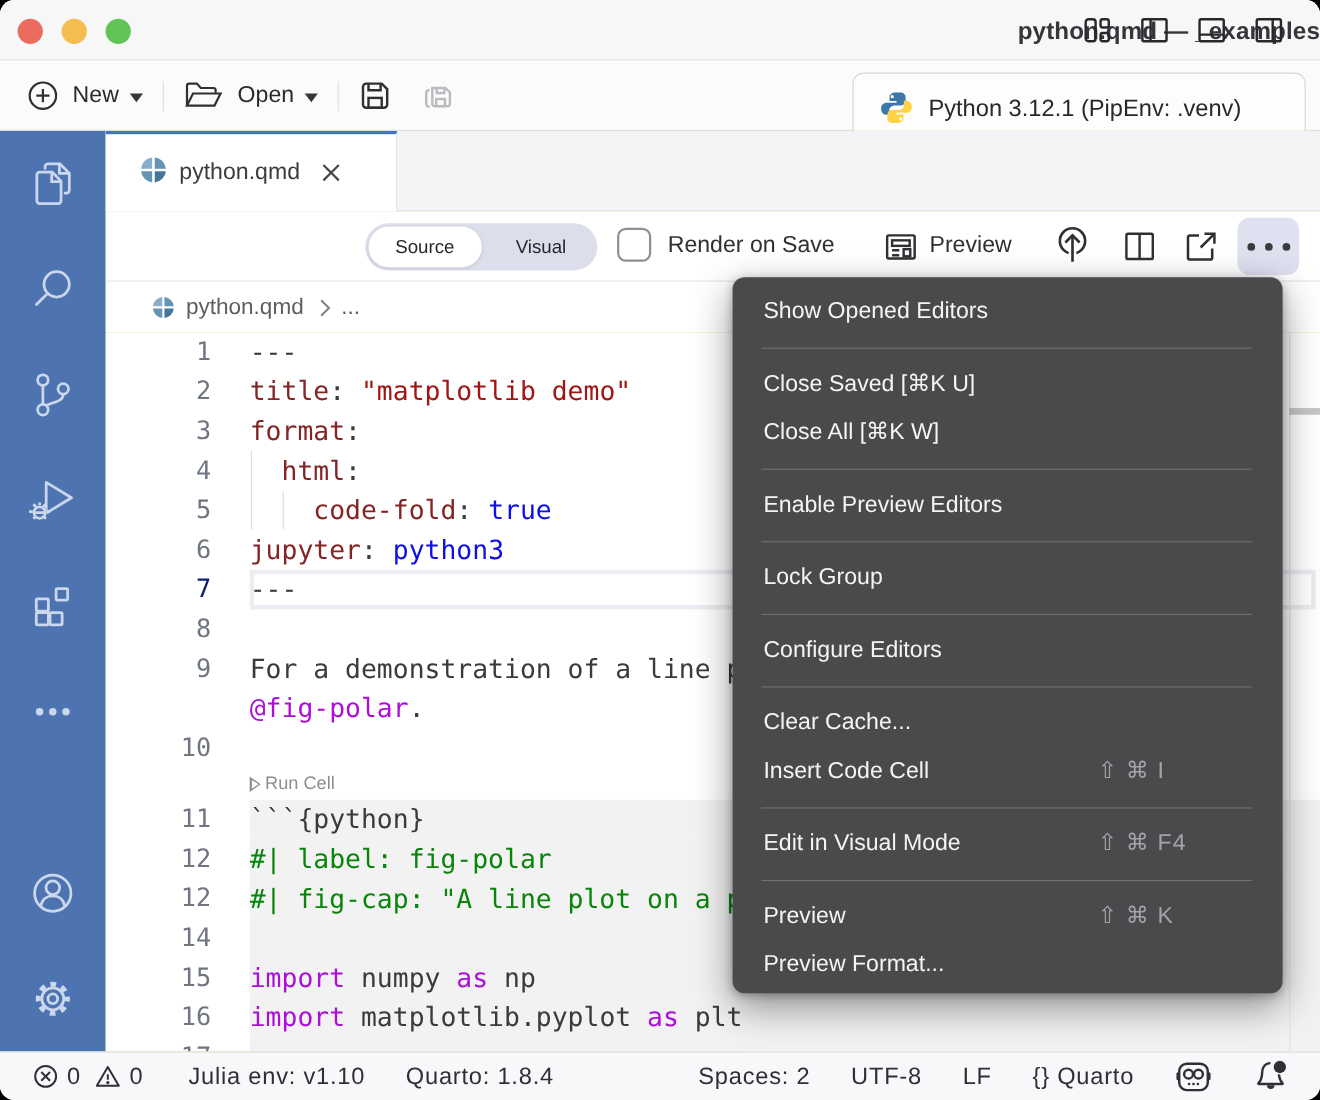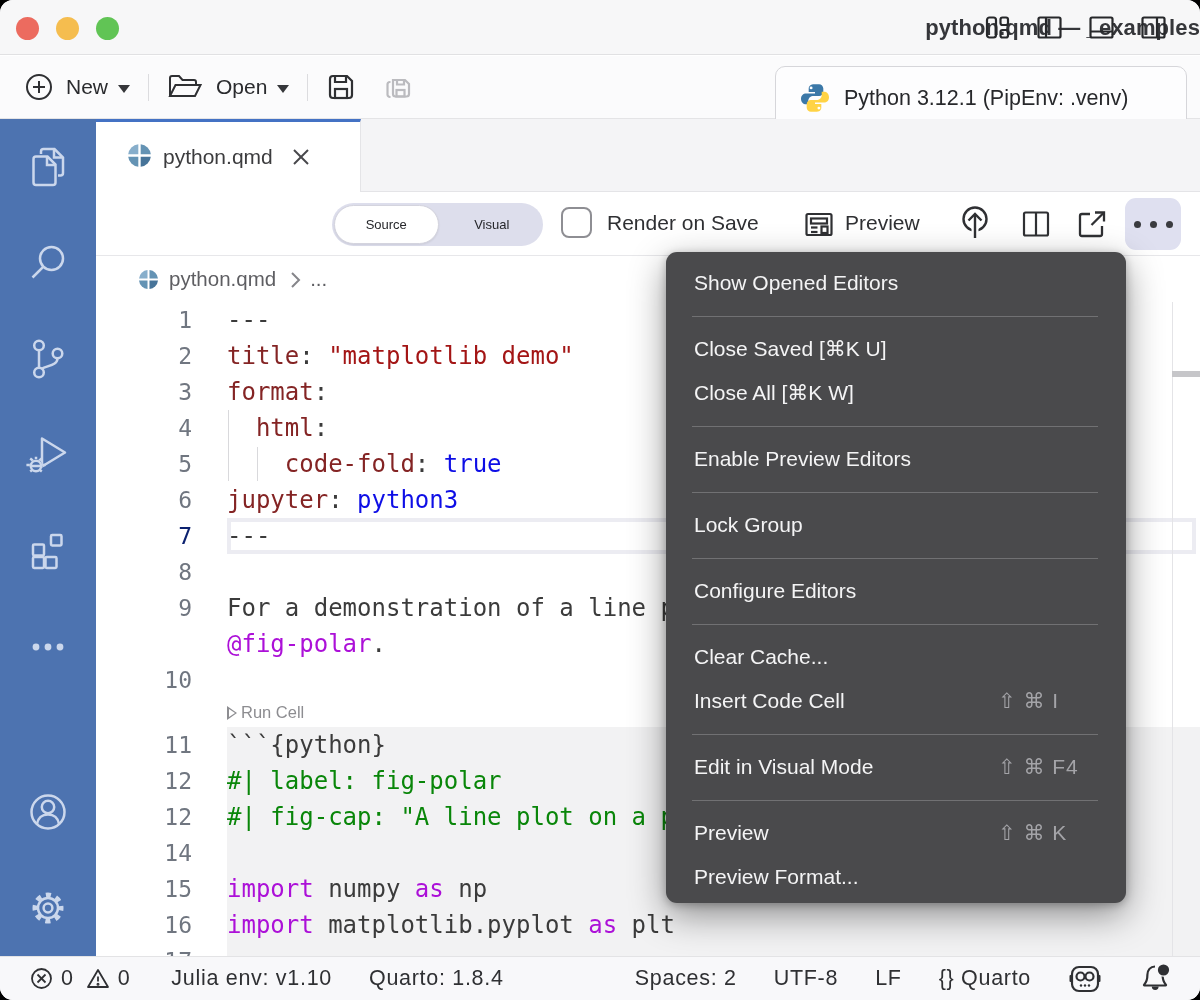--- a/index.html
+++ b/index.html
@@ -51,21 +51,21 @@
                 border-right:1px solid #E4E4E7; border-top:3px solid #4472C4;
                 display:flex; align-items:center; }
   .tab-active .tab-icon { margin-left:31px; }
   .tab-active .tab-label { font-size:21px; color:#3C3C3E; margin-left:11px; }
   .tab-close { margin-left:17px; display:flex; }
 
   .edtoolbar { position:absolute; left:0; top:73px; width:1104px; height:64px; background:#fff;
                border-bottom:1px solid #E7E7EA; }
   .segctl { position:absolute; left:236px; top:11px; width:211px; height:43px; background:#DDDEEC;
             border-radius:22px; display:flex; }
-  .seg { flex:1; display:flex; align-items:center; justify-content:center; font-size:13px; color:#26272B; }
+  .seg { flex:1; display:flex; align-items:center; justify-content:center; font-size:17px; color:#26272B; }
   .seg.sel { background:#fff; border:1px solid #D4D4DE; border-radius:20px; margin:2px;
              box-shadow:0 1px 2px rgba(0,0,0,.08); }
   .chkbox { position:absolute; left:465px; top:15px; width:31px; height:31px; background:#fff;
             border:2px solid #8E8E93; border-radius:8px; }
   .chk-label { position:absolute; left:511px; top:0; height:64px; line-height:62px; font-size:21px; color:#2F3033; }
   .et-icon { position:absolute; top:0; height:64px; display:flex; align-items:center; }
   .et-preview-label { position:absolute; left:749px; top:0; height:64px; line-height:62px; font-size:21px; color:#2F3033; }
   .more-btn { position:absolute; left:1029px; top:6px; width:56px; height:52px; background:#DFE0F0;
               border-radius:11px; display:flex; align-items:center; justify-content:center; gap:9px; }
   .more-btn i { width:7px; height:7px; border-radius:50%; background:#3A3B3F; display:block; }
@@ -99,21 +99,21 @@
                 border-top:4px solid transparent; border-bottom:4px solid transparent; border-left:6px solid #fff; }
   .tk-fg { color:#3B3B3B; } .tk-key { color:#842424; } .tk-str { color:#A31515; }
   .tk-blue { color:#0E0EE6; } .tk-green { color:#098609; } .tk-purple { color:#AC10D8; }
   .curline { position:absolute; left:131px; top:216px; width:969px; height:36px;
              border:4px solid #ECECF2; pointer-events:none; }
   .iguide { position:absolute; width:1px; background:#D9D9DC; }
   .ruler-line { position:absolute; left:1076px; top:0; width:1px; height:654px; background:#E4E4E7; }
   .ruler-cursor { position:absolute; left:1076px; top:69px; width:28px; height:6px; background:#C6C6C9; }
 
   
-  .ctxmenu { position:absolute; left:666px; top:252px; width:460px; background:#4A4A4C;
+  .ctxmenu { position:absolute; left:666px; top:252px; width:500px; background:#4A4A4C;
              border-radius:11px; box-shadow:0 12px 36px rgba(0,0,0,.42), 0 2px 8px rgba(0,0,0,.25);
              padding:9px 0 4px 0; }
   .mi { position:relative; height:44px; line-height:44px; padding-left:28px; font-size:21px; color:#F4F4F5; }
   .mi .sc { position:absolute; left:332px; top:0; color:#A4A4A8; letter-spacing:1px; }
   .msep { height:1px; background:rgba(255,255,255,.22); margin:10.5px 28px 10.5px 26px; }
 
   
   .statusbar { position:absolute; left:0; top:956px; width:1200px; height:44px; background:#F8F8FA;
                border-top:1px solid #E3E3E5; display:flex; align-items:center; font-size:21.5px; color:#2F3033;
                letter-spacing:.7px; }

